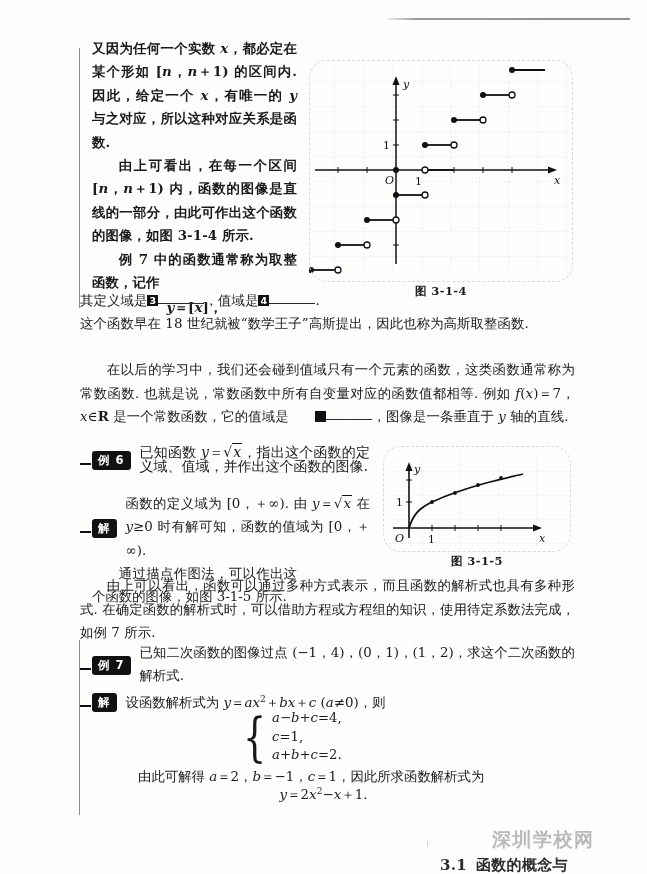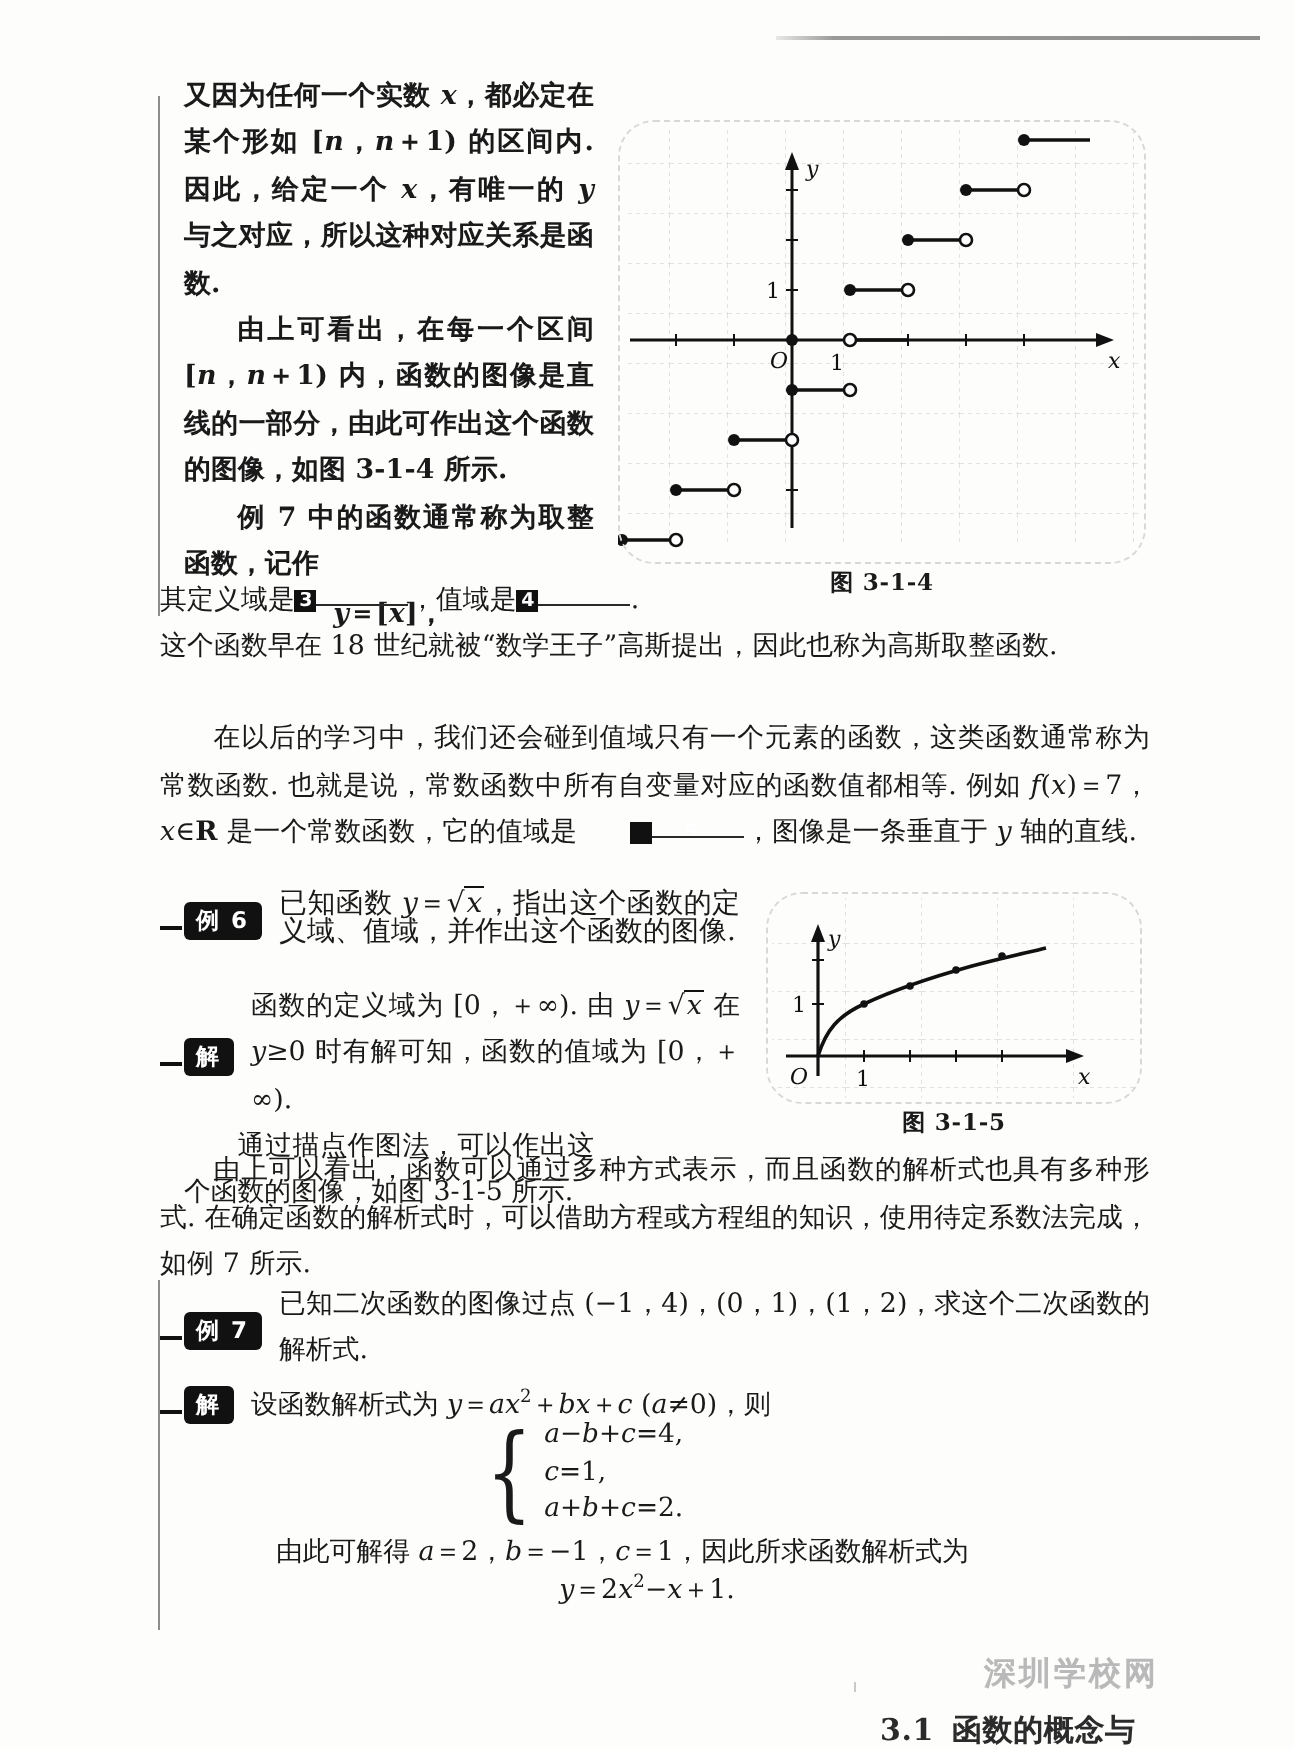--- a/index.html
+++ b/index.html
@@ -92,21 +92,21 @@
   .sys-rows{font-size:13.2px;line-height:18.6px;}
 
   
   .footer{
     position:absolute;left:440px;top:856px;
     font-size:15px;font-weight:bold;color:#2b2b2b;letter-spacing:.3px;
   }
   .footer .num{margin-right:9px;}
   .watermark{
     position:absolute;left:492px;top:827px;
-    font-size:16px;font-weight:bold;color:#b9b9b9;letter-spacing:1.5px;
+    font-size:19px;font-weight:bold;color:#b9b9b9;letter-spacing:1.5px;
     font-family:"DejaVu Sans","Liberation Sans",sans-serif;
   }
   .tickmark{position:absolute;left:427px;top:841px;width:1px;height:5px;background:#c9c9c9;}
 </style>
 </head>
 <body>
 
 <div class="page">
 
   <div class="top-rule"></div>

